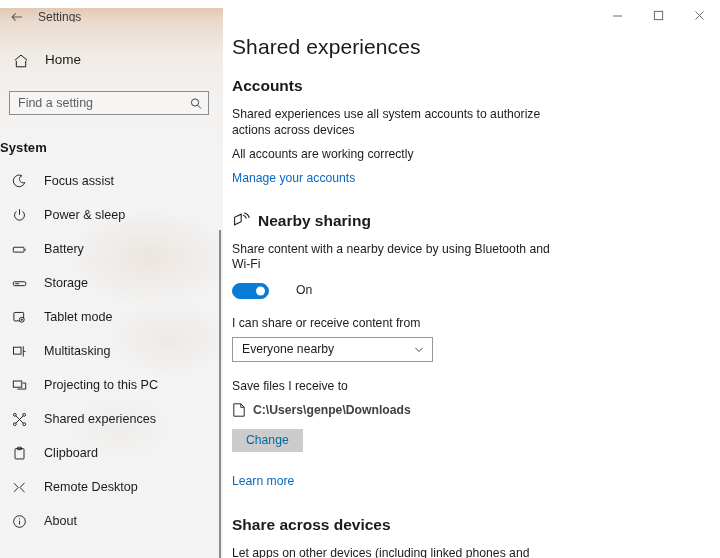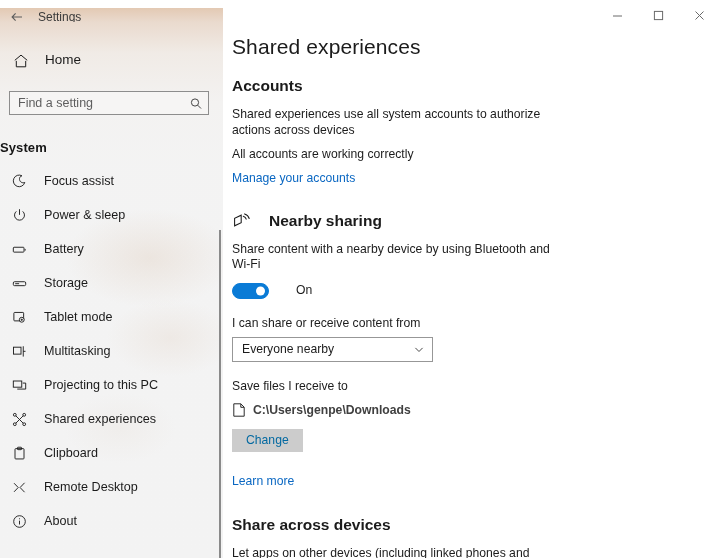--- a/index.html
+++ b/index.html
@@ -186,21 +186,21 @@
     letter-spacing: .1px;
   }
 
   .section-head {
     font-size: 15.5px;
     color: #1b1b1b;
     margin-top: 16px;
     line-height: 20px;
   }
   .section-head.with-icon {
-    display: flex; align-items: flex-end; gap: 18px;
+    display: flex; align-items: flex-start; gap: 7px;
   }
   .section-head .hico {
     width: 19px; height: 19px;
     display: flex; align-items: center; justify-content: center;
     color: #1b1b1b;
   }
 
   .body-text {
     font-size: 12.2px;
     color: #1c1c1c;

